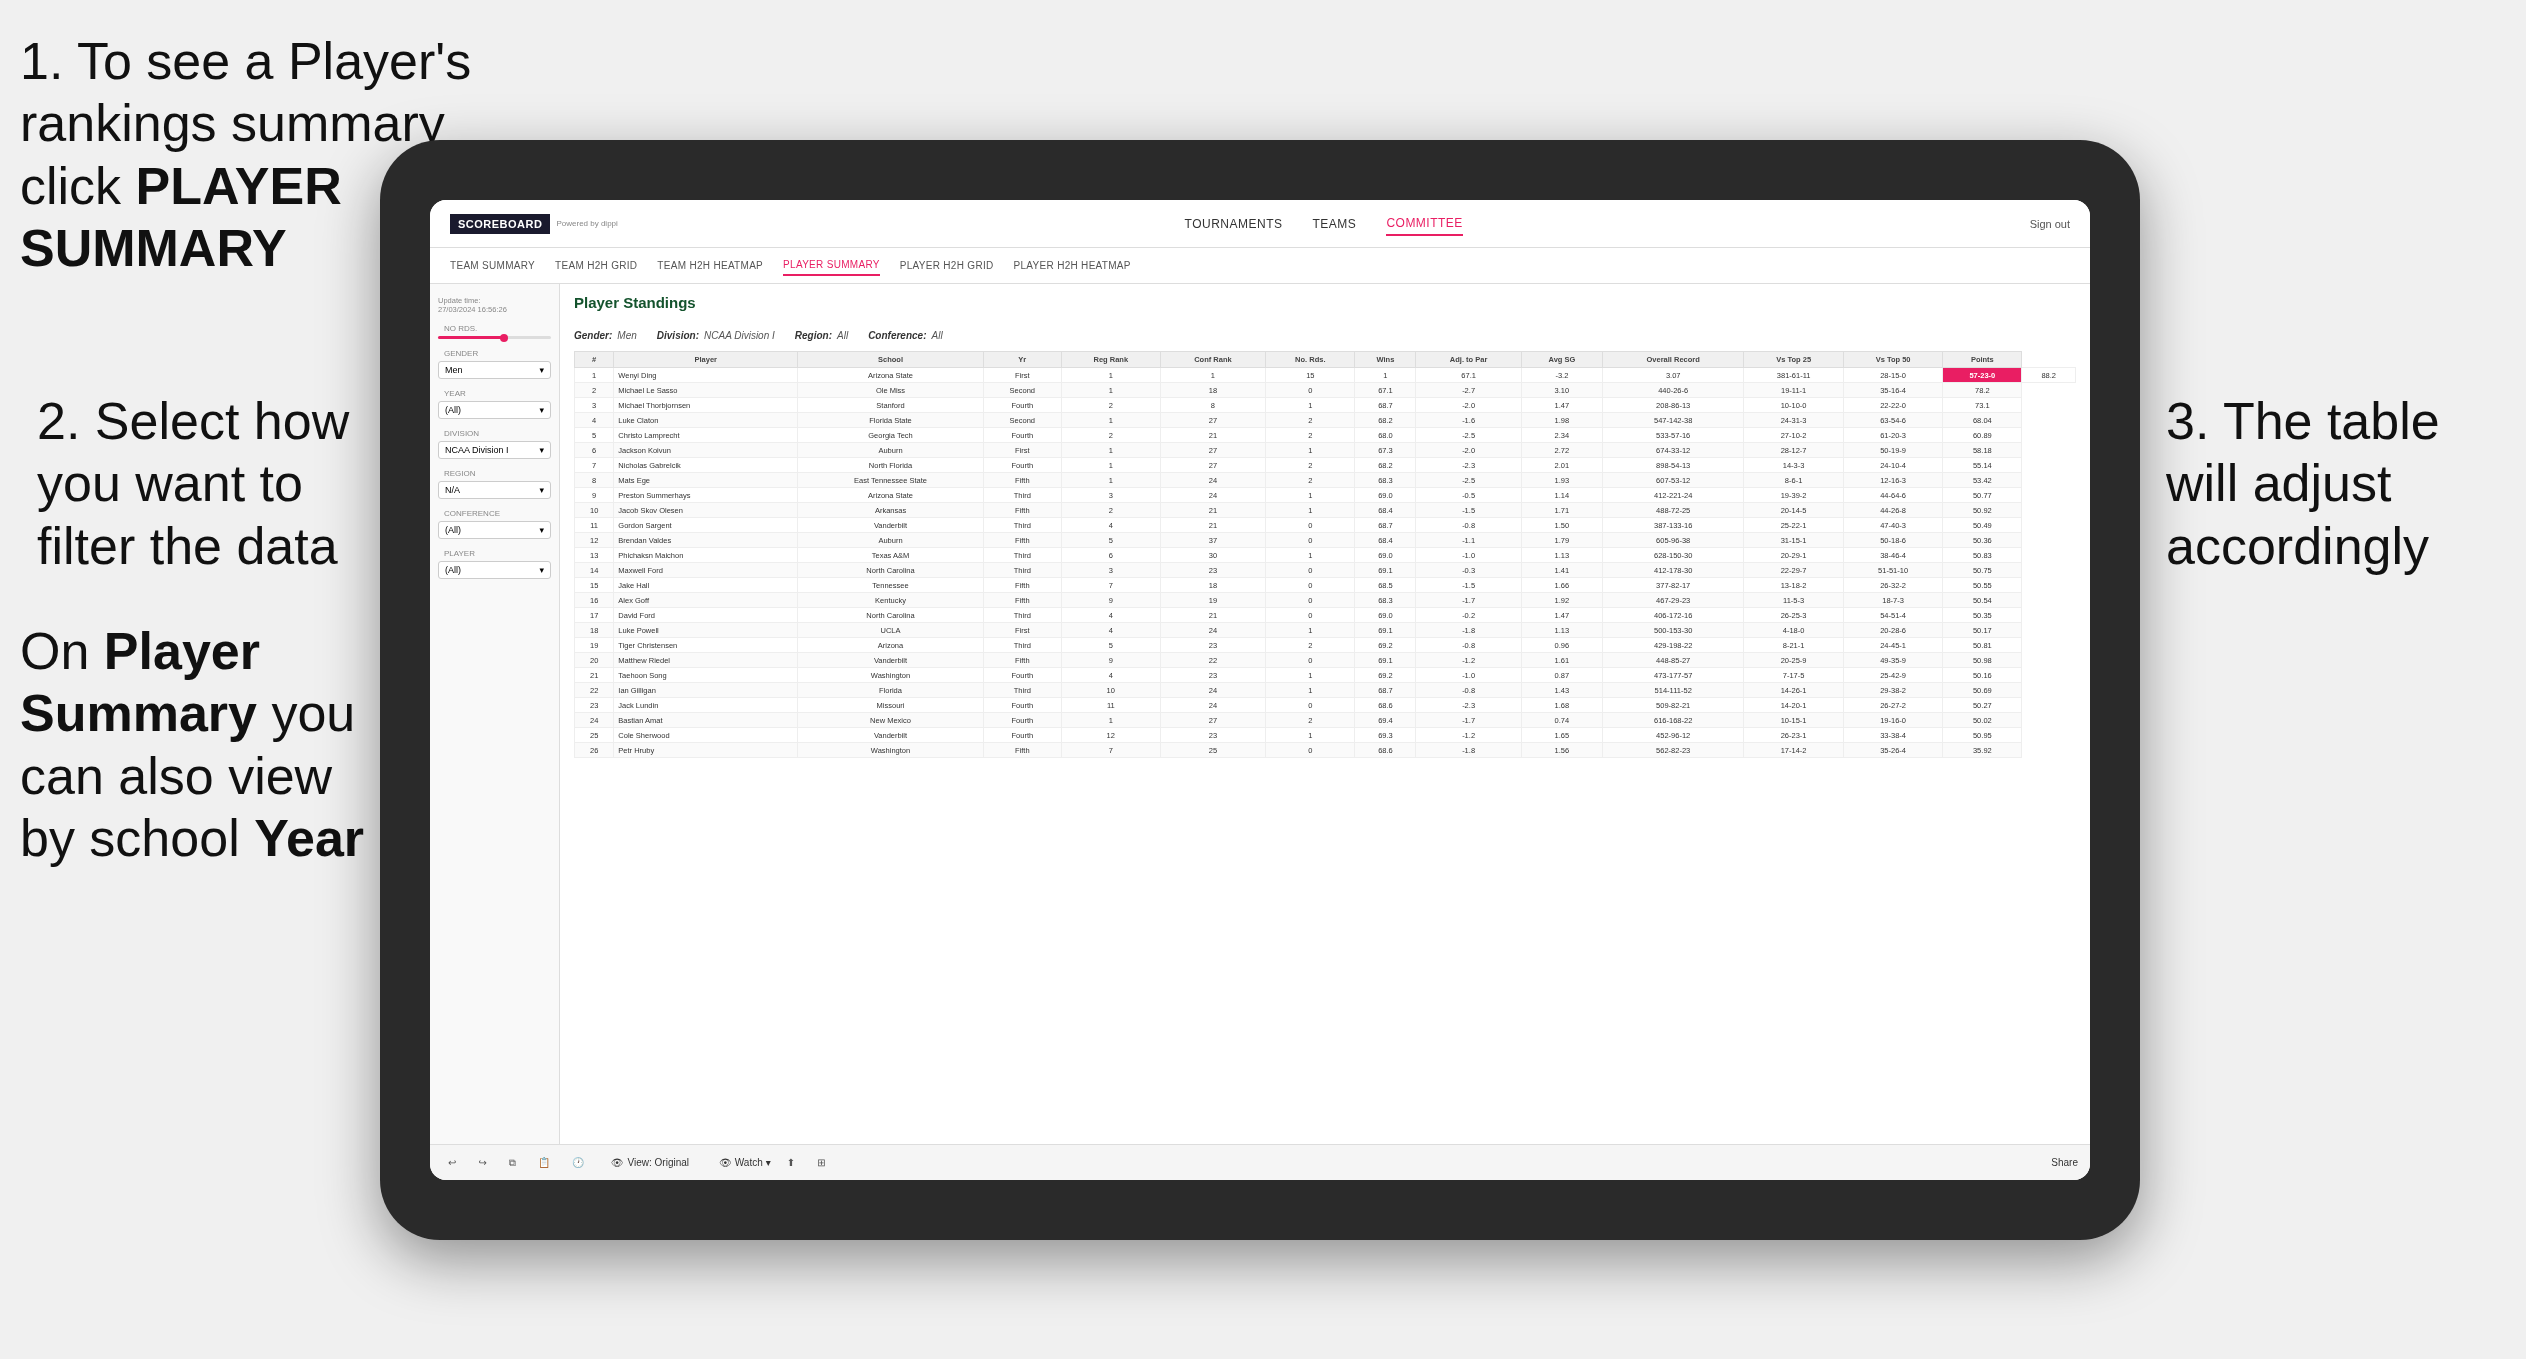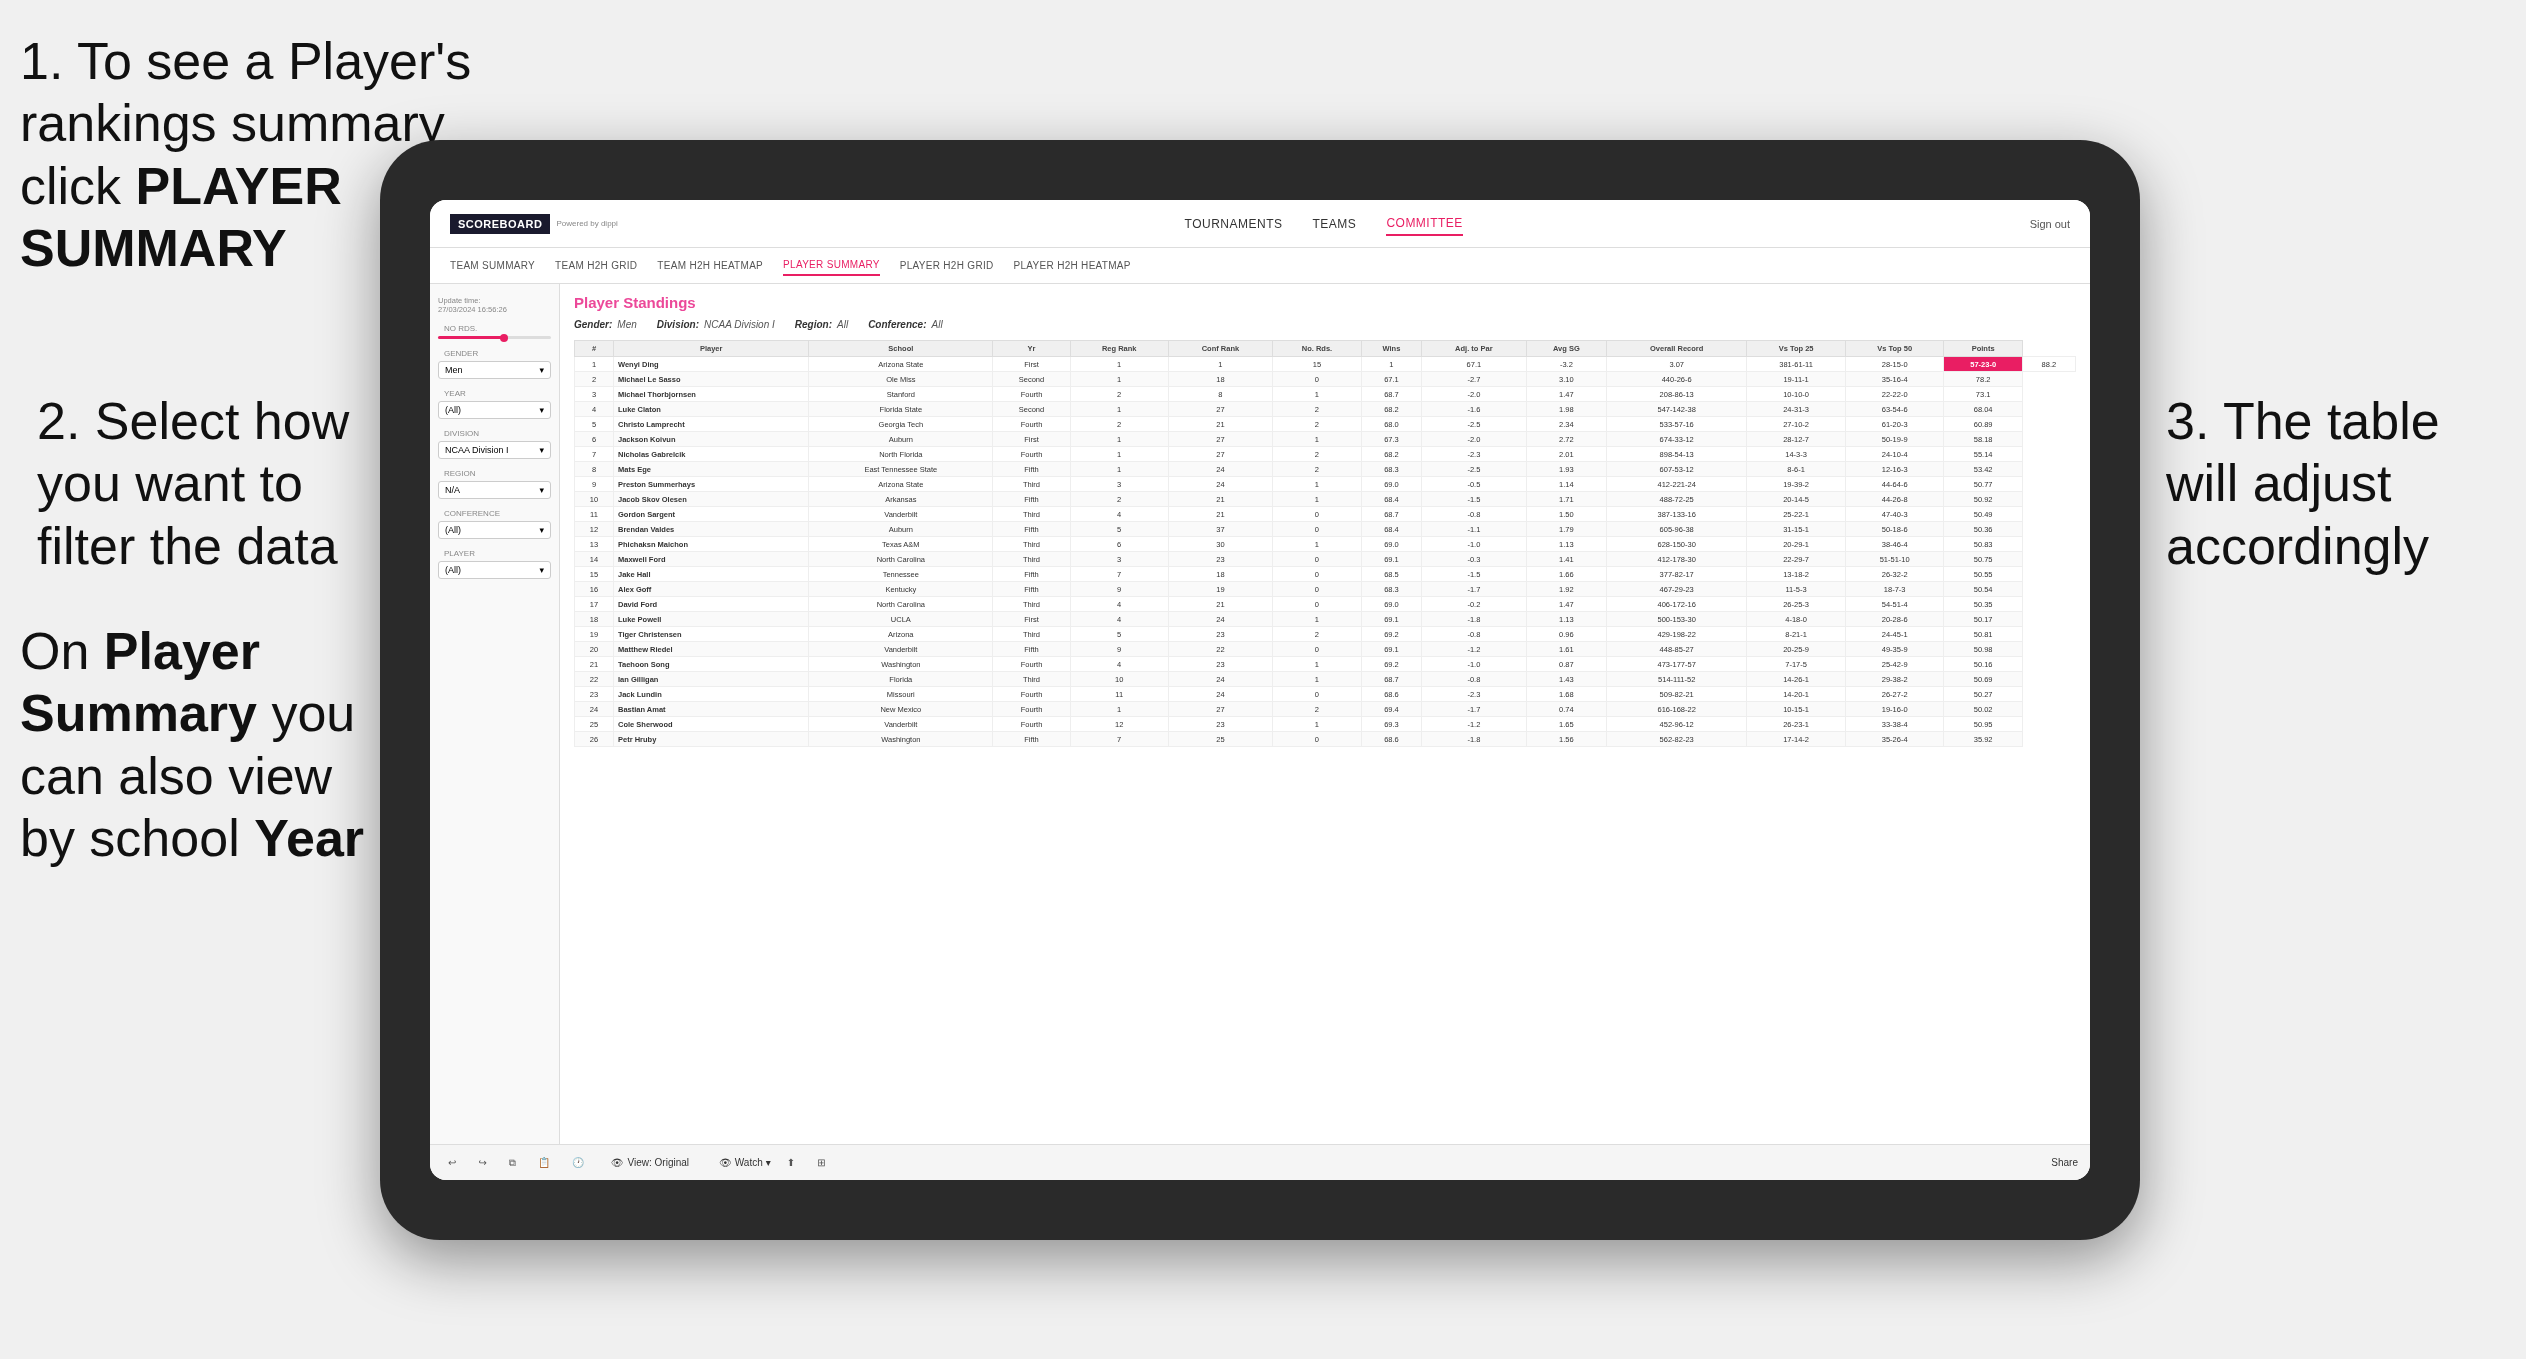--- a/index.html
+++ b/index.html
@@ -252,22 +252,22 @@
     .table-area {
       flex: 1;
       background: #fff;
       overflow-y: auto;
       padding: 10px 14px;
     }
 
     .table-title {
       font-size: 15px;
       font-weight: 700;
-      color: #ec4899;
-      margin-bottom: 8px;
+      color: #14532d;
+      margin-bottom: 19px;
     }
 
     .filters-row {
       display: flex;
       gap: 20px;
       margin-bottom: 10px;
       font-size: 10px;
       color: #333;
       align-items: center;
       font-style: italic;
@@ -319,21 +319,21 @@
 
     .highlight-cell {
       background: #e91e63 !important;
       color: #fff !important;
       font-weight: 700;
       margin-top: 43px;
     }
 
     .player-name {
       text-align: left !important;
-      font-weight: 700;
+      font-weight: 400;
     }
 
     
     .bottom-toolbar {
       height: 36px;
       background: #f5f5f5;
       border-top: 1px solid #ddd;
       display: flex;
       align-items: center;
       padding: 0 12px;

